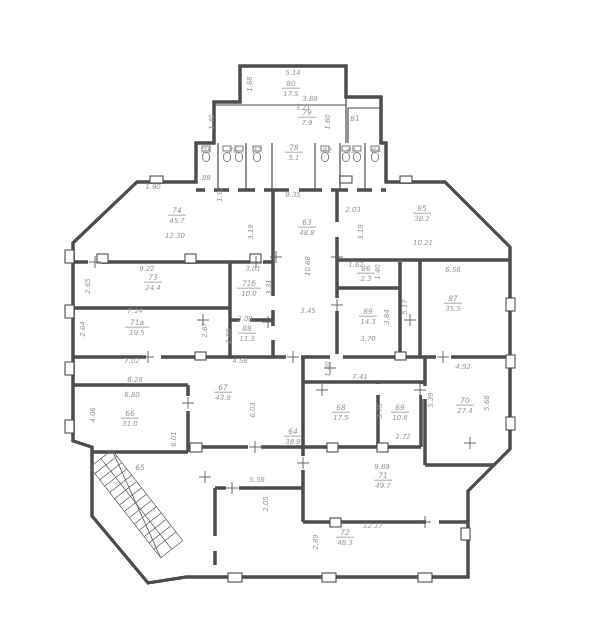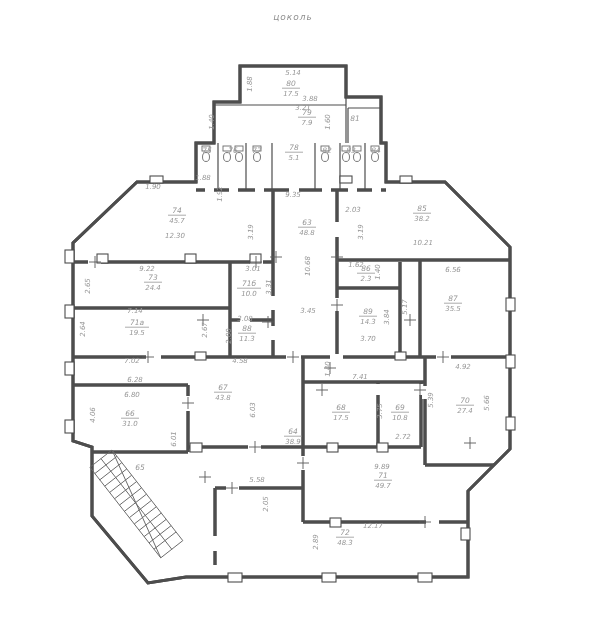--- a/index.html
+++ b/index.html
@@ -20,21 +20,20 @@
        font-style:italic;}
   text.num{font-size:7.5px;}
   text.area{font-size:7px;}
   text.dim{font-size:7px;}
   line.frac{stroke:#969696;stroke-width:0.8;}
 </style>
 </head>
 <body>
 
 <div id="page">
-  <div id="plan-title">цоколь</div>
 
   <svg width="600" height="633" viewBox="0 0 600 633">
 
     <g>
       <path id="ow" class="wall" d="M196,143 L214,143 L214,102 L240,102 L240,66 L346,66 L346,97 L381,97 L381,143 L386,143 L386,182 L445,182 L510,247 L510,449 L468,491 L468,577 L186,577 L148,583 L92,516 L92,447 L73,441 L73,243 L137,182 L196,182 Z"></path>
       <use href="#ow" class="wall-core"></use>
     </g>
 
     <g>
       <path id="iw" class="wall" d="M196,190 H386 M273,190 V357 M337,190 V357 M73,262 H273 M337,260 H510 M73,308 H230 M230,262 V357 M230,320 H273 M73,357 H510 M400,262 V357 M420,260 V357 M337,288 H400 M73,385 H188 M188,385 V452 M92,452 H188 M303,357 V447 M303,382 H425 M378,382 V447 M421,382 V447 M425,357 V465 M188,447 H421 M425,465 H494 M303,447 V522 M215,488 H303 M215,488 V565 M303,522 H468"></path>

